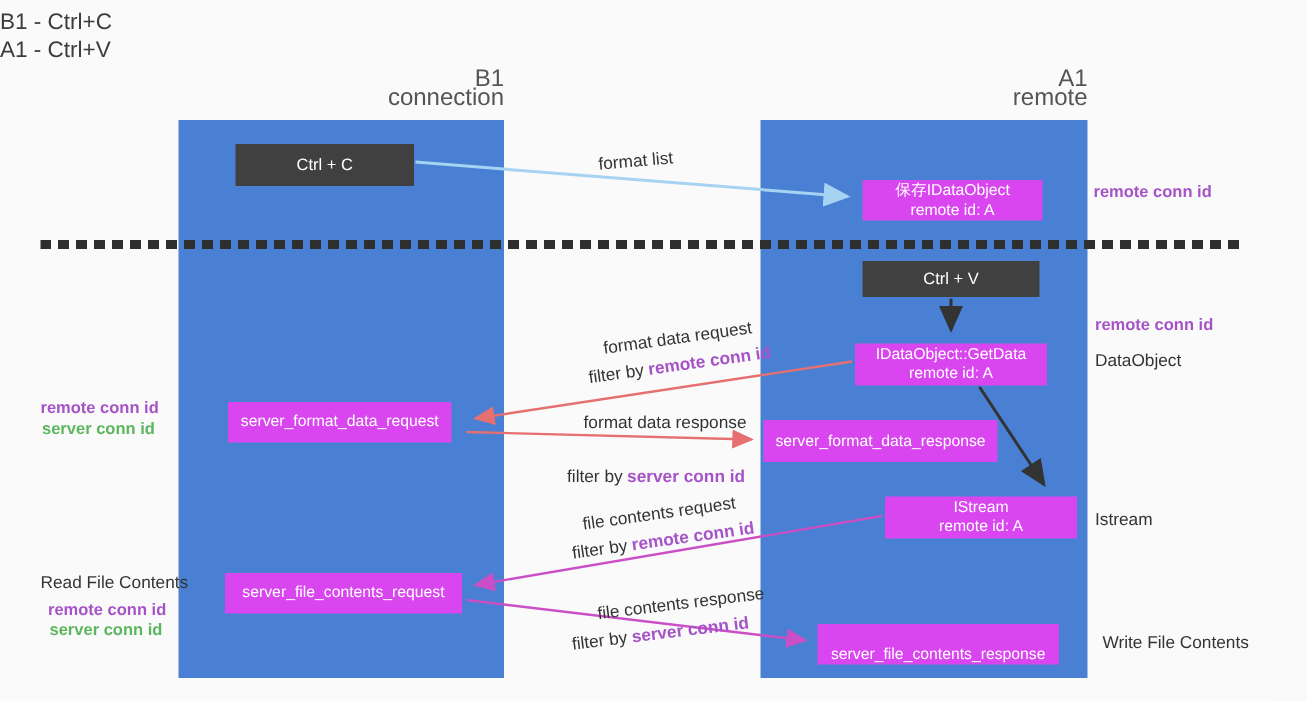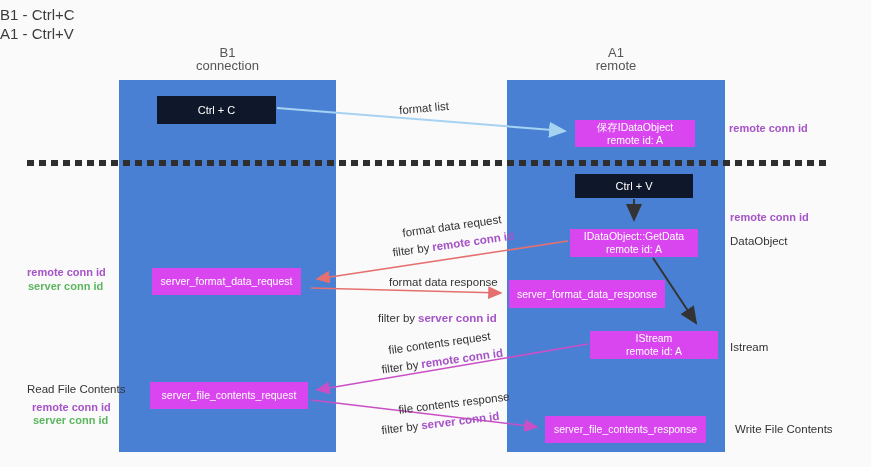--- a/index.html
+++ b/index.html
@@ -2,25 +2,25 @@
 <html><head>
 <meta charset="utf-8">
 <style>
   html,body{margin:0;padding:0;}
   .canvas{
     position:relative;width:871px;height:467px;background:#fafafa;
     font-family:"Liberation Sans",sans-serif;overflow:hidden;color:#333;
   }
   .title-block{position:absolute;left:0;top:5px;width:871px;text-align:left;
     font-size:15px;color:#3c3c3c;line-height:19px;}
-  .lane-header{position:absolute;text-align:center;font-size:13px;color:#555;line-height:13px;}
+  .lane-header{position:absolute;text-align:right;font-size:16px;color:#555;line-height:13px;}
   .lane{position:absolute;background:#4a80d4;}
   .box{position:absolute;display:flex;flex-direction:column;align-items:center;
     justify-content:center;color:#fff;text-align:center;font-size:10.5px;line-height:13px;}
-  .box.green{background:#0f172a;font-size:11px;}
+  .box.green{background:#404040;font-size:11px;}
   .box.orange{background:#d946ef;}
   .dashline{position:absolute;left:27px;top:160px;width:803px;height:6px;
     background:repeating-linear-gradient(90deg,#2e2e2e 0 7px,transparent 7px 12px);}
   .lbl{position:absolute;font-size:11.5px;color:#333;white-space:nowrap;}
   .hl-purple{color:#a653c8;font-weight:bold;}
   .side-purple{position:absolute;font-size:11px;font-weight:bold;color:#a653c8;white-space:nowrap;}
   .side-green{position:absolute;font-size:11px;font-weight:bold;color:#5bb65e;white-space:nowrap;}
   .prefix{margin-right:3px;}
   .rot-5{transform:rotate(-5deg);}
   .rot-7{transform:rotate(-7deg);}
@@ -96,21 +96,21 @@
     <div>IDataObject::GetData</div>
     <div>remote id: A</div>
   </div>
   <div class="box orange" style="left:509px;top:280px;width:156px;height:28px;">
     <div>server_format_data_response</div>
   </div>
   <div class="box orange" style="left:590px;top:331px;width:128px;height:28px;">
     <div>IStream</div>
     <div>remote id: A</div>
   </div>
-  <div class="box orange" style="left:545px;top:416px;width:161px;height:27px;">
+  <div class="box orange" style="left:545px;top:416px;width:161px;height:27px;justify-content:flex-end;">
     <div>server_file_contents_response</div>
   </div>
 
   <div class="lbl rot-5" style="left:399px;top:102px;">format list</div>
 
   <div class="lbl rot-8" style="left:402px;top:220px;">format data request</div>
   <div class="lbl rot-8" style="left:392px;top:238px;">
     <span class="prefix">filter by</span><span class="hl-purple">remote conn id</span>
   </div>
 

